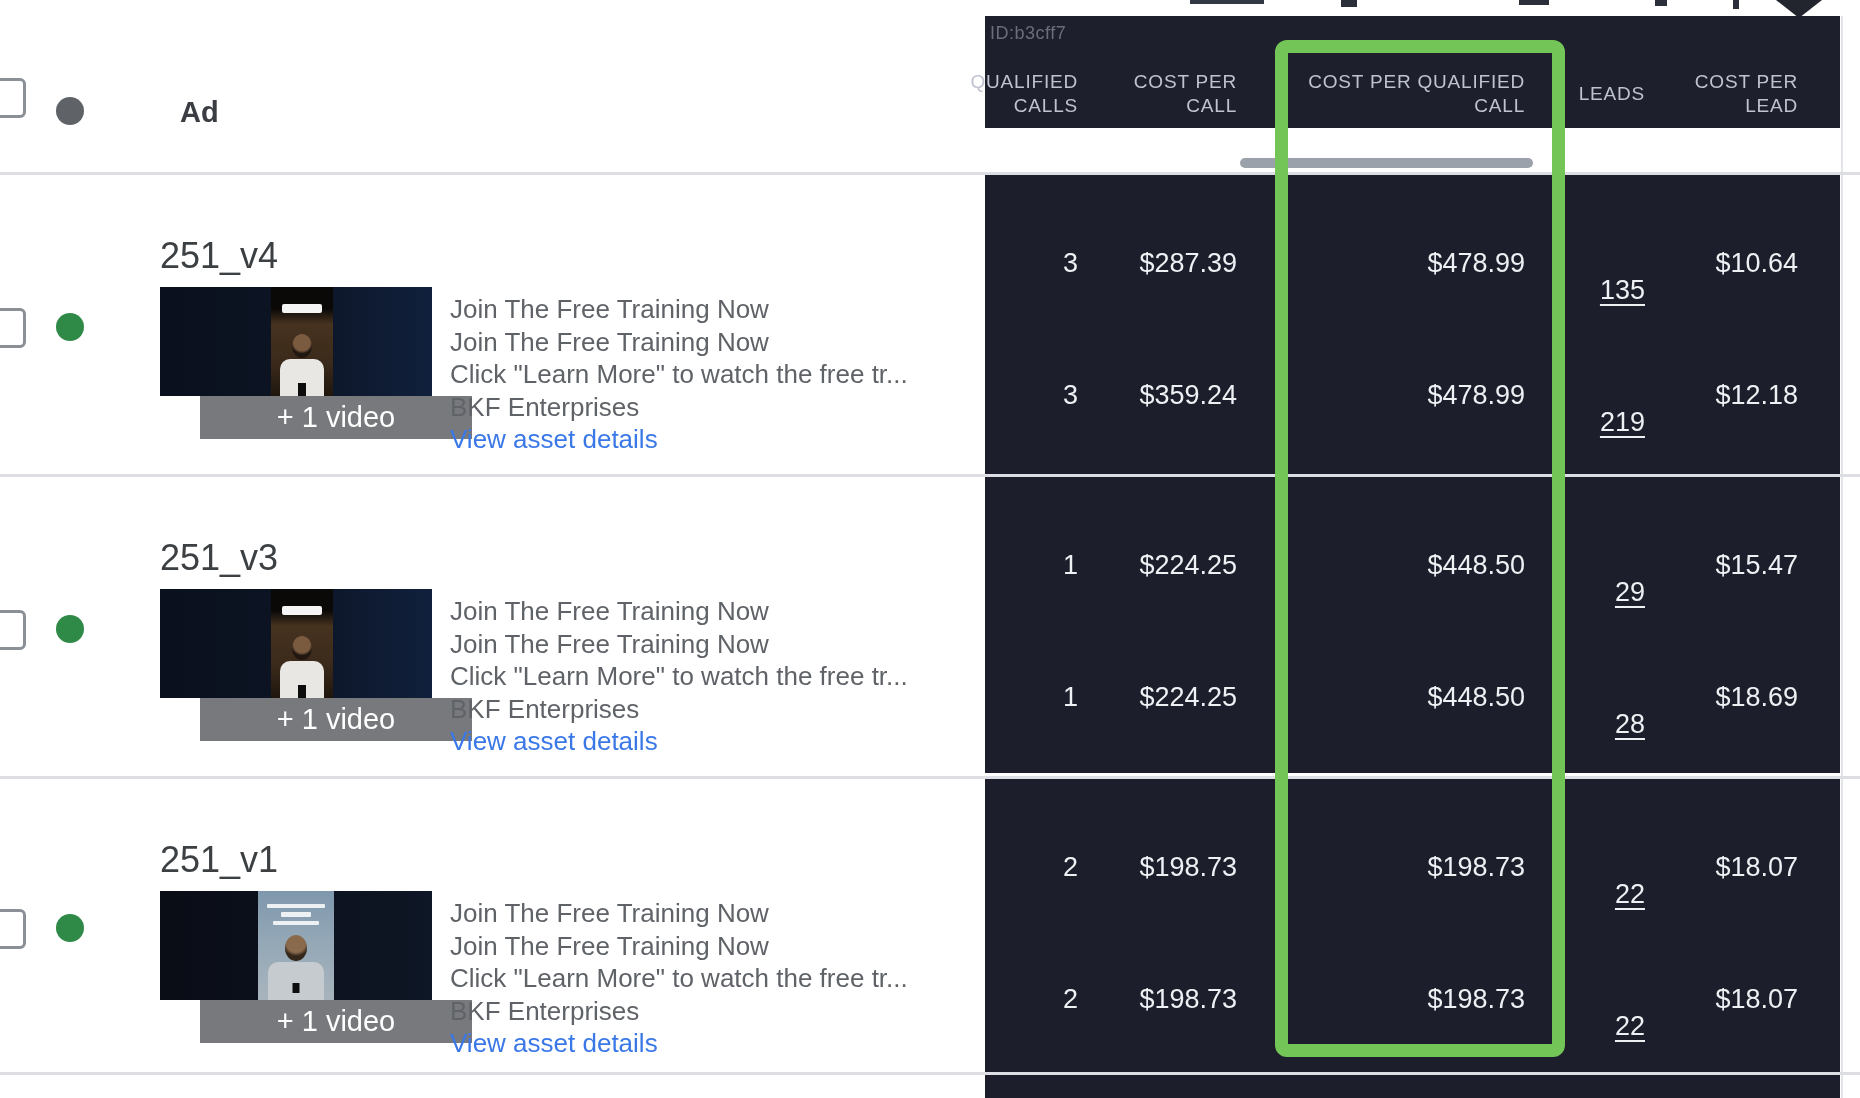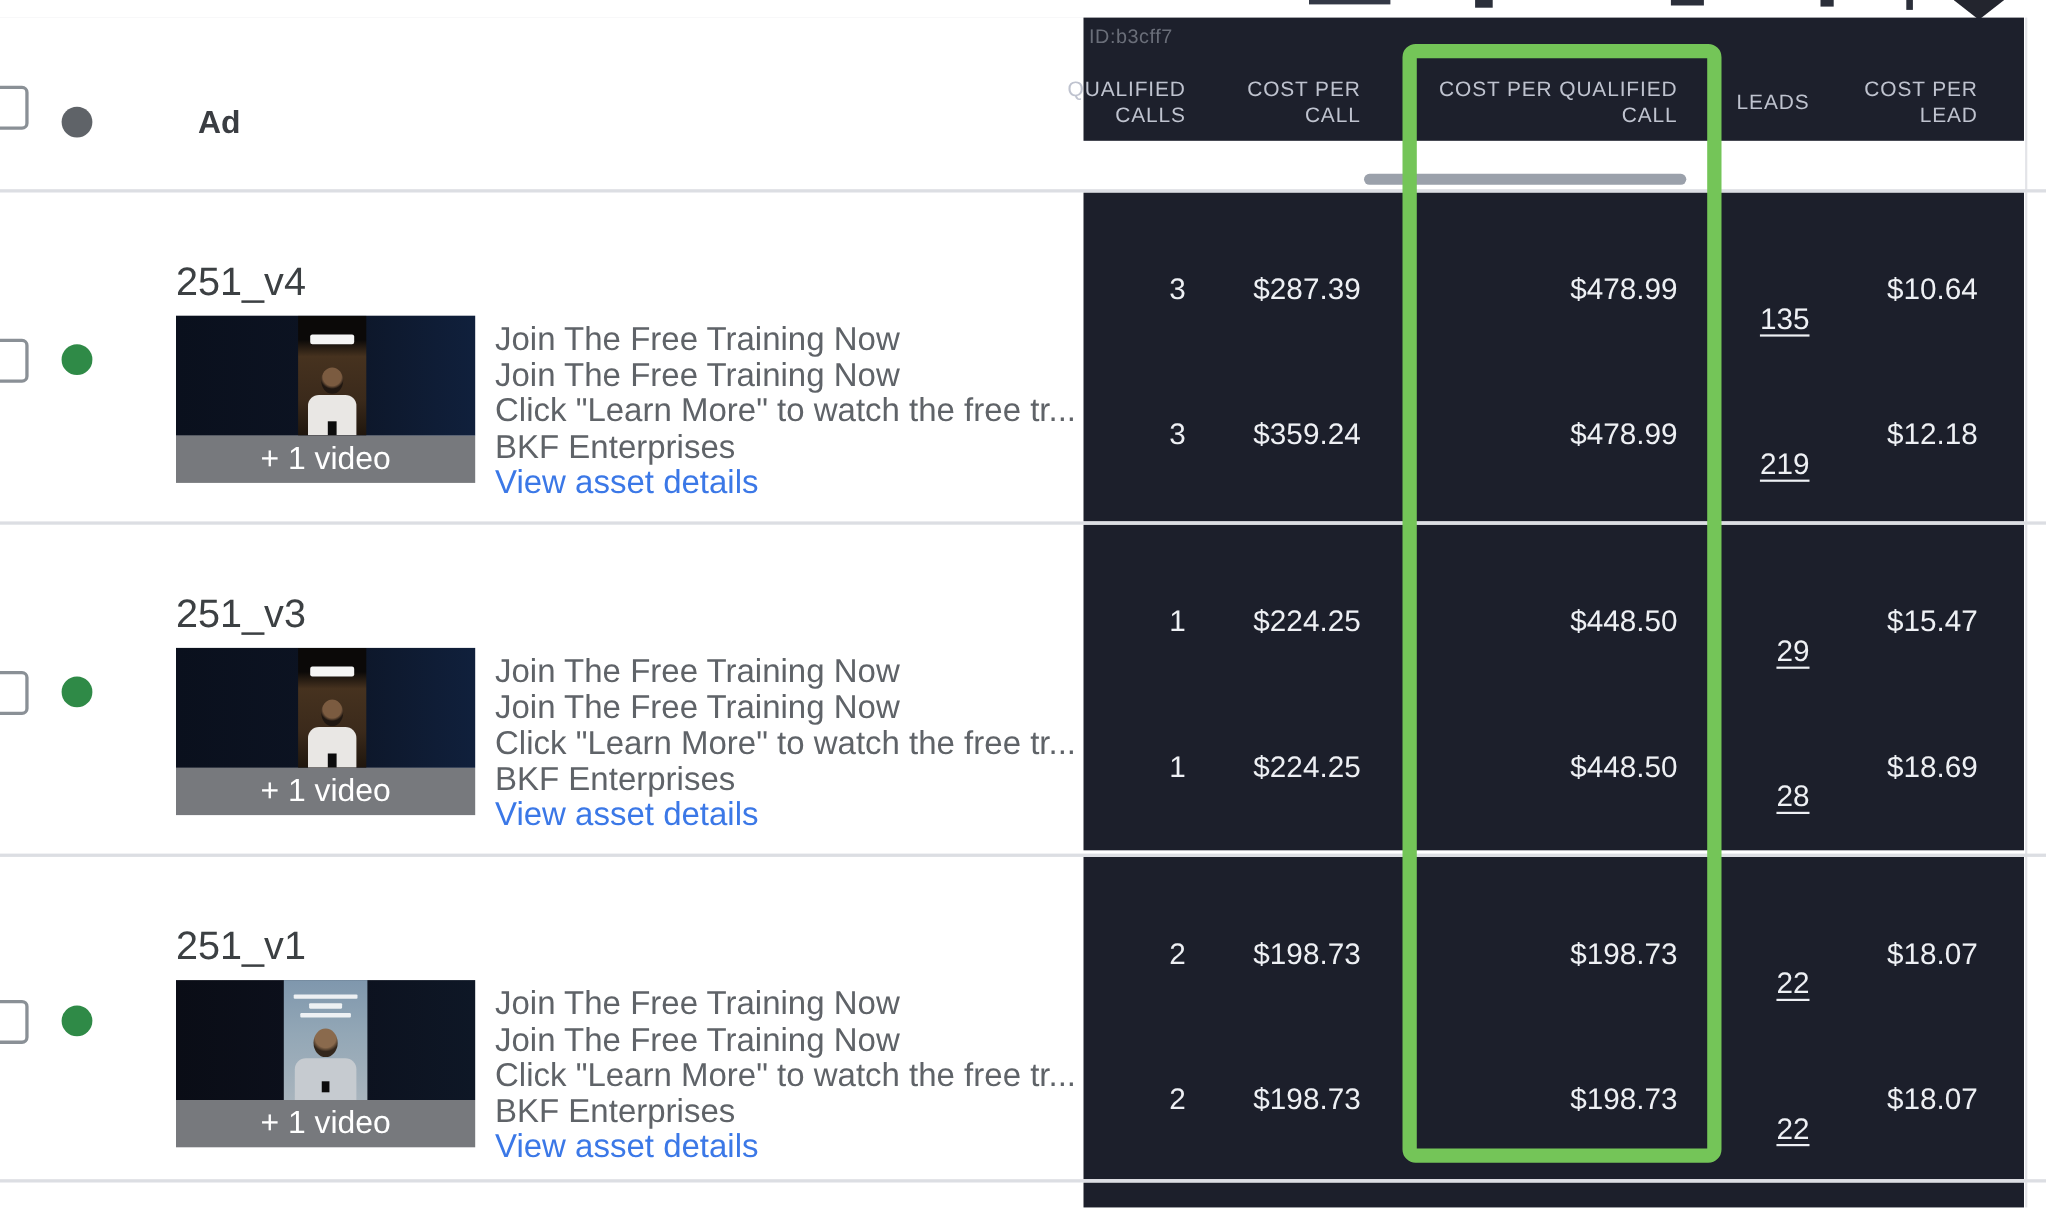--- a/index.html
+++ b/index.html
@@ -36,29 +36,29 @@
              border:13px solid #74c558;border-radius:12px;z-index:6;pointer-events:none;}
 
   
   .row-left{position:absolute;left:0;width:985px;background:#fff;}
   .cb{position:absolute;left:-14px;width:34px;height:34px;background:#fff;border:3px solid #8a9096;
       border-radius:6px;box-sizing:content-box;}
   .dot{position:absolute;left:56px;width:28px;height:28px;border-radius:50%;}
   .dot-gray{background:#5f6368;} .dot-green{background:#2f8a47;}
   .ad-col-label{position:absolute;left:160px;top:80px;font-size:29px;font-weight:700;color:#3a3d42;margin-left:20px;}
   .ad-name{position:absolute;left:160px;top:60px;font-size:36px;color:#3c4043;text-align:center;}
-  .copy{position:absolute;left:450px;top:118px;font-size:30px;line-height:32.5px;color:#5f6368;}
+  .copy{position:absolute;left:450px;top:118px;font-size:26px;line-height:32.5px;color:#5f6368;}
   .copy .link{color:#3b78e7;}
 
   
   .thumb{position:absolute;left:160px;top:112px;width:272px;height:152px;}
   .thumb-video{position:relative;width:272px;height:109px;overflow:hidden;
                background:linear-gradient(90deg,#0a101d 0%,#0c1322 45%,#10203c 100%);}
   .thumb-bar{width:272px;height:43px;background:#77797d;color:#fff;display:flex;align-items:center;
-             justify-content:center;font-size:29px;}
+             justify-content:center;font-size:29px;margin-left:40px;}
   .inner-v{position:absolute;top:0;height:109px;overflow:hidden;}
   .v-wood{left:111px;width:62px;background:linear-gradient(#0b0908 0%,#0b0908 20%,#46321f 34%,#3b2a1b 70%,#1f160d 100%);}
   .v-sky{left:98px;width:76px;background:linear-gradient(#7f97ad 0%,#93a7b6 45%,#a8b4bd 100%);}
   .chip{position:absolute;left:50%;transform:translateX(-50%);background:#f5f5f5;border-radius:2px;}
   .v-head{position:absolute;left:50%;transform:translateX(-50%);border-radius:50%;}
   .v-shirt{position:absolute;left:50%;transform:translateX(-50%);border-radius:10px 10px 0 0;}
   .v-mic{position:absolute;left:50%;transform:translateX(-50%);background:#0c0c0c;}
   .txtline{position:absolute;left:50%;transform:translateX(-50%);background:rgba(255,255,255,.85);
            border-radius:1px;}
 

